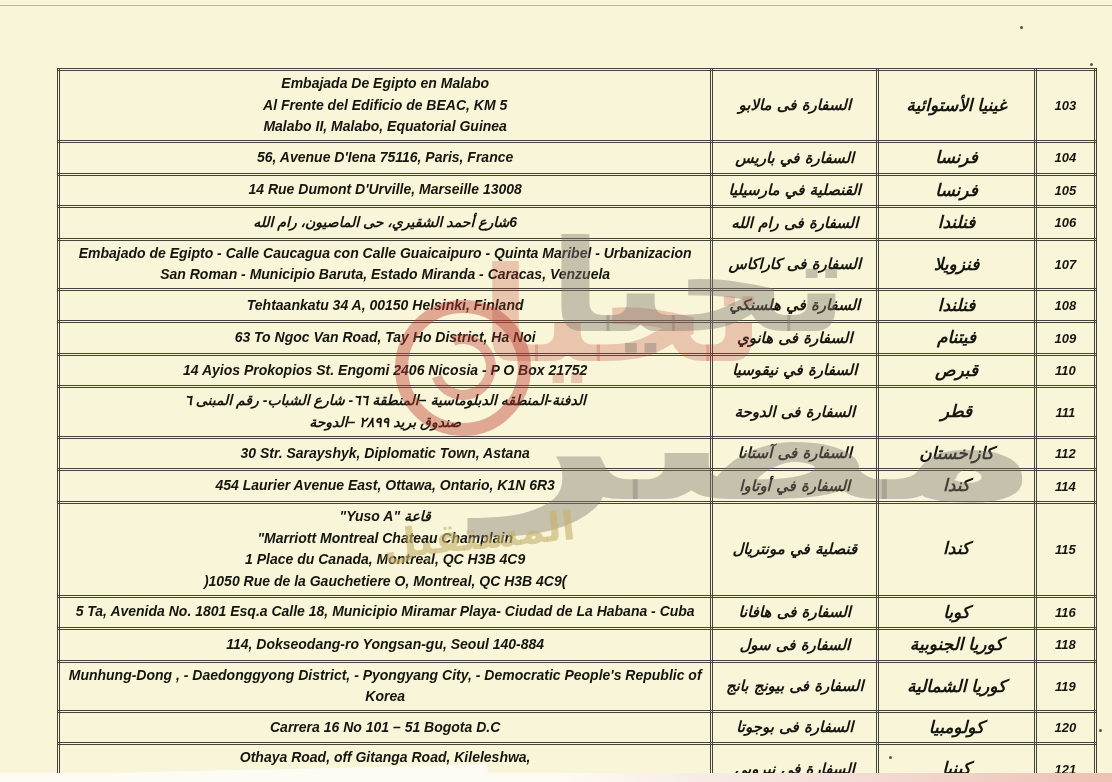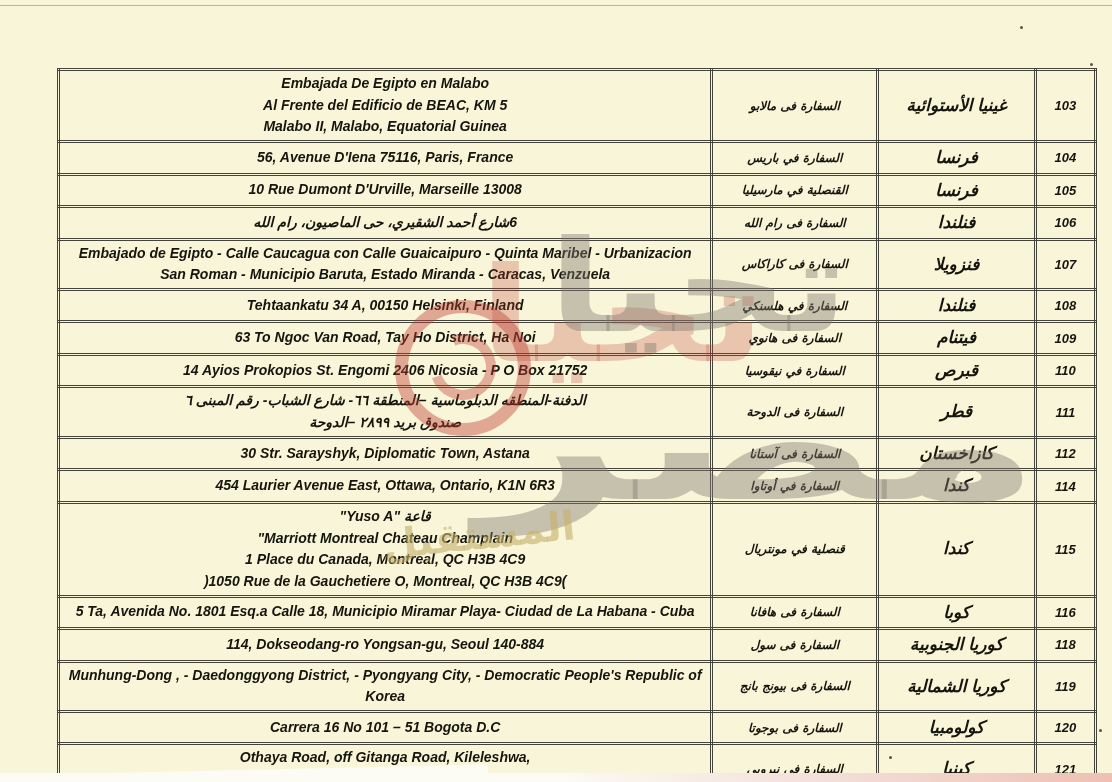--- a/index.html
+++ b/index.html
@@ -22,21 +22,21 @@
     border-collapse:collapse;table-layout:fixed;
   }
   table.embassy td{
     border:3px double #45443a;
     padding:2px 8px;
     text-align:center;vertical-align:middle;
     color:#15150e;font-weight:bold;font-style:italic;
     overflow:hidden;
   }
   td.address{font-size:14px;line-height:1.55;white-space:pre-line;}
-  td.embassy-c{font-size:12px;line-height:1.5;font-family:"DejaVu Sans",sans-serif;}
+  td.embassy-c{font-size:15px;line-height:1.5;font-family:"DejaVu Sans",sans-serif;}
   td.country-c{font-size:17px;line-height:1.5;font-family:Liberation Sans, sans-serif;}
   td.num{font-size:13px;}
 
   
   .wm{position:absolute;pointer-events:none;z-index:5;}
   .wm-red-echo{left:498px;top:238px;font-size:132px;font-weight:bold;
     color:rgba(190,60,50,0.26);font-family:"DejaVu Sans",sans-serif;transform:scaleX(1.15);}
   .wm-word1{left:548px;top:212px;font-size:128px;font-weight:bold;
     color:rgba(128,122,114,0.42);font-family:"DejaVu Sans",sans-serif;transform:scaleX(1.25);transform-origin:left top;}
   .wm-word2{left:478px;top:352px;font-size:158px;font-weight:bold;
@@ -71,21 +71,21 @@
           <td class="country-c" dir="rtl">غينيا الأستوائية</td>
           <td class="num" dir="ltr">103</td>
         </tr>
         <tr>
           <td class="address" dir="ltr">56, Avenue D'Iena 75116, Paris, France</td>
           <td class="embassy-c" dir="rtl">السفارة في باريس</td>
           <td class="country-c" dir="rtl">فرنسا</td>
           <td class="num" dir="ltr">104</td>
         </tr>
         <tr>
-          <td class="address" dir="ltr">10 Rue Dumont D'Urville, Marseille 13008</td>
+          <td class="address" dir="ltr">14 Rue Dumont D'Urville, Marseille 13008</td>
           <td class="embassy-c" dir="rtl">القنصلية في مارسيليا</td>
           <td class="country-c" dir="rtl">فرنسا</td>
           <td class="num" dir="ltr">105</td>
         </tr>
         <tr>
           <td class="address" dir="rtl">6شارع أحمد الشقيري، حى الماصيون، رام الله</td>
           <td class="embassy-c" dir="rtl">السفارة فى رام الله</td>
           <td class="country-c" dir="rtl">فنلندا</td>
           <td class="num" dir="ltr">106</td>
         </tr>

